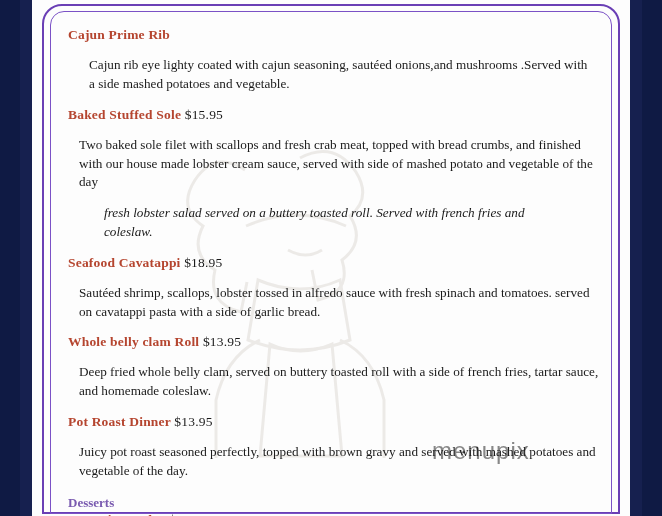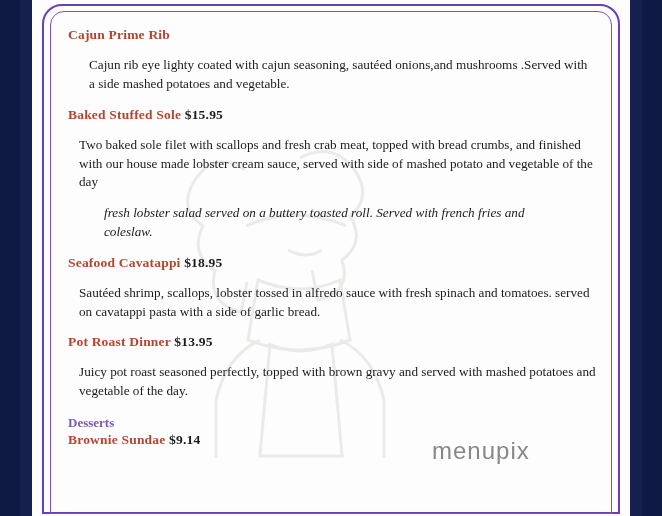--- a/index.html
+++ b/index.html
@@ -96,21 +96,21 @@
   .item-head {
     font-family: "Liberation Serif", serif;
     font-size: 13.5px;
     font-weight: bold;
     color: #b5452f;
     line-height: 1.35;
     letter-spacing: 0.2px;
   }
   .item-price {
     color: #1b1b1b;
-    font-weight: bold;
+    font-weight: normal;
     font-size: 13.5px;
   }
   .item-desc {
     font-family: "Liberation Serif", serif;
     font-size: 13.2px;
     color: #1a1a1a;
     line-height: 1.42;
     margin: 12px auto;
     width: 520px;
   }
@@ -173,20 +173,27 @@
     </div>
 
     <div class="item">
       <div class="item-head">
         <span>Seafood  Cavatappi</span>
         <span class="item-price">$18.95</span>
       </div>
       <div class="item-desc">Sautéed shrimp, scallops, lobster tossed in alfredo sauce with fresh spinach and tomatoes. served on cavatappi pasta with a side of garlic bread.</div>
     </div>
 
+    <div class="item">
+      <div class="item-head">
+        <span>Whole belly clam Roll</span>
+        <span class="item-price">$13.95</span>
+      </div>
+      <div class="item-desc">Deep fried whole belly clam,  served on buttery toasted  roll with a side of french fries, tartar sauce, and homemade coleslaw.</div>
+    </div>
 
     <div class="item">
       <div class="item-head">
         <span>Pot Roast Dinner</span>
         <span class="item-price">$13.95</span>
       </div>
       <div class="item-desc">Juicy pot roast seasoned perfectly, topped with brown gravy and served with mashed potatoes and vegetable of the day.</div>
     </div>
 
     <div class="section-head">Desserts</div>

